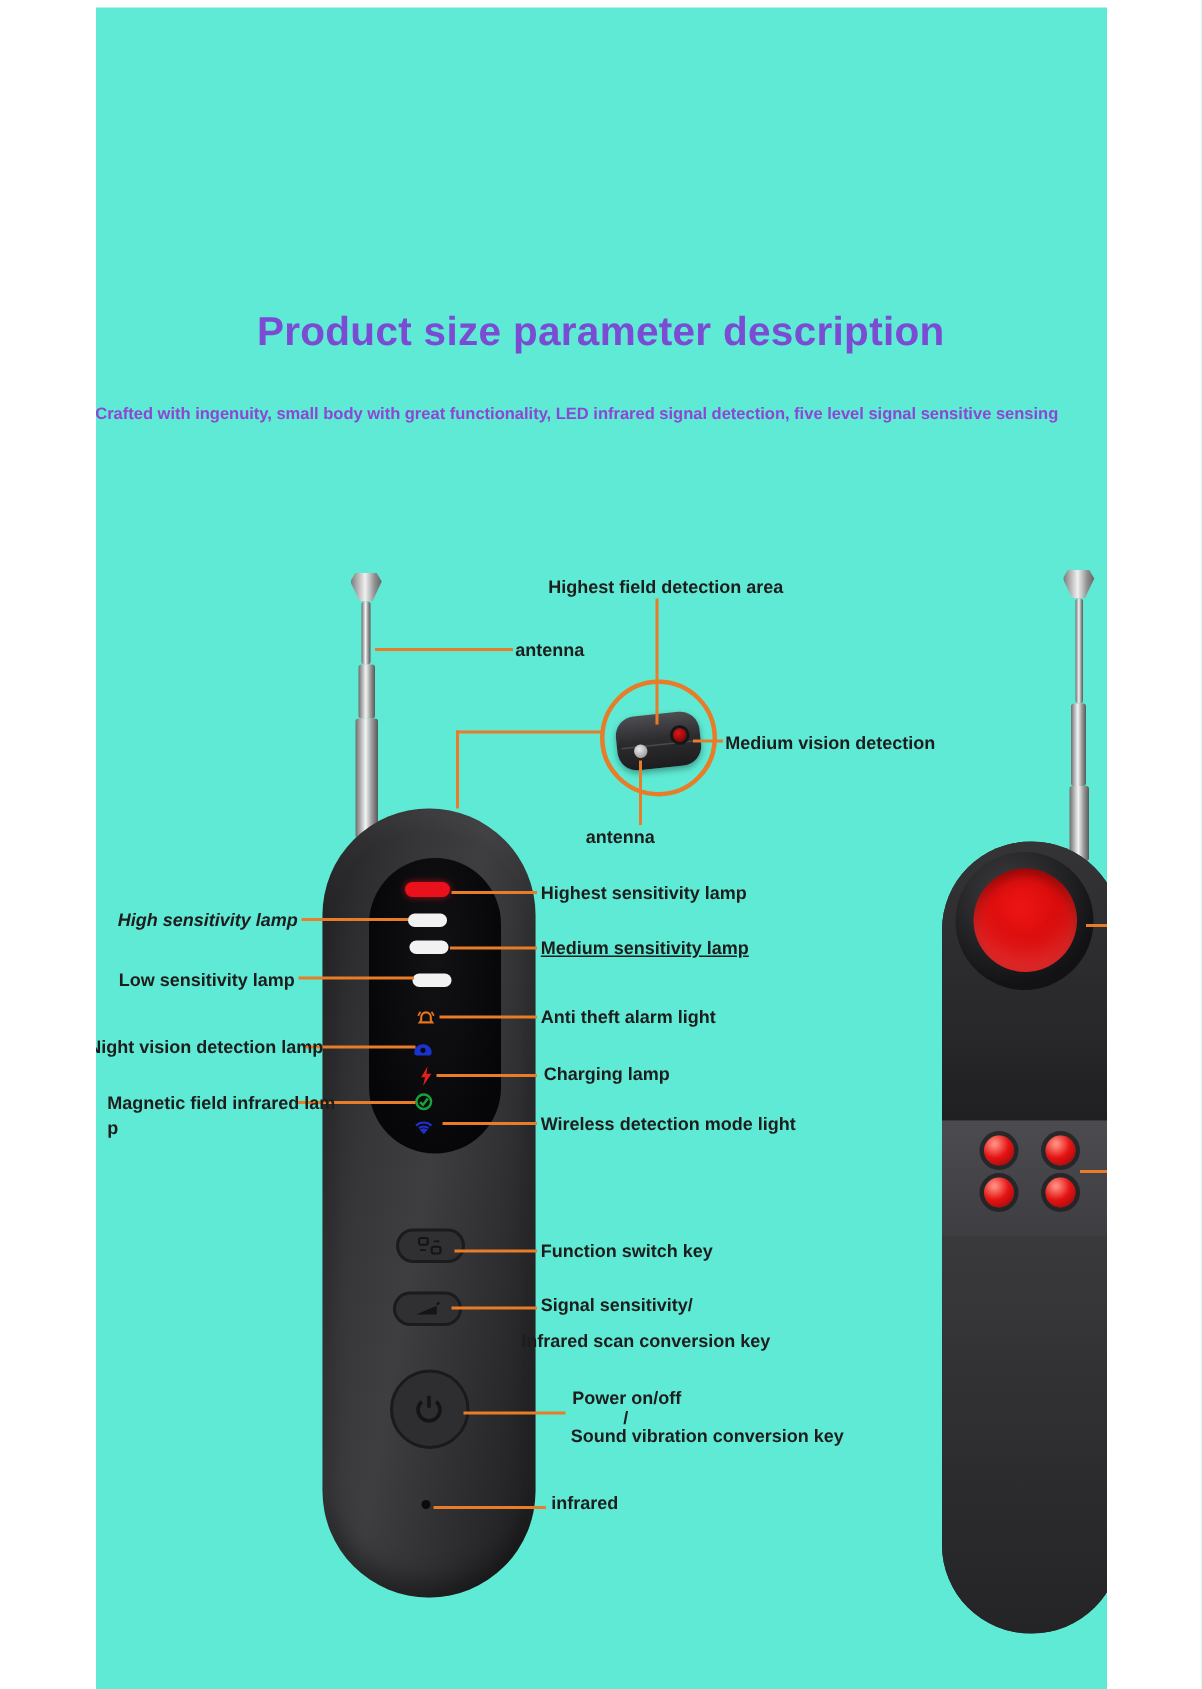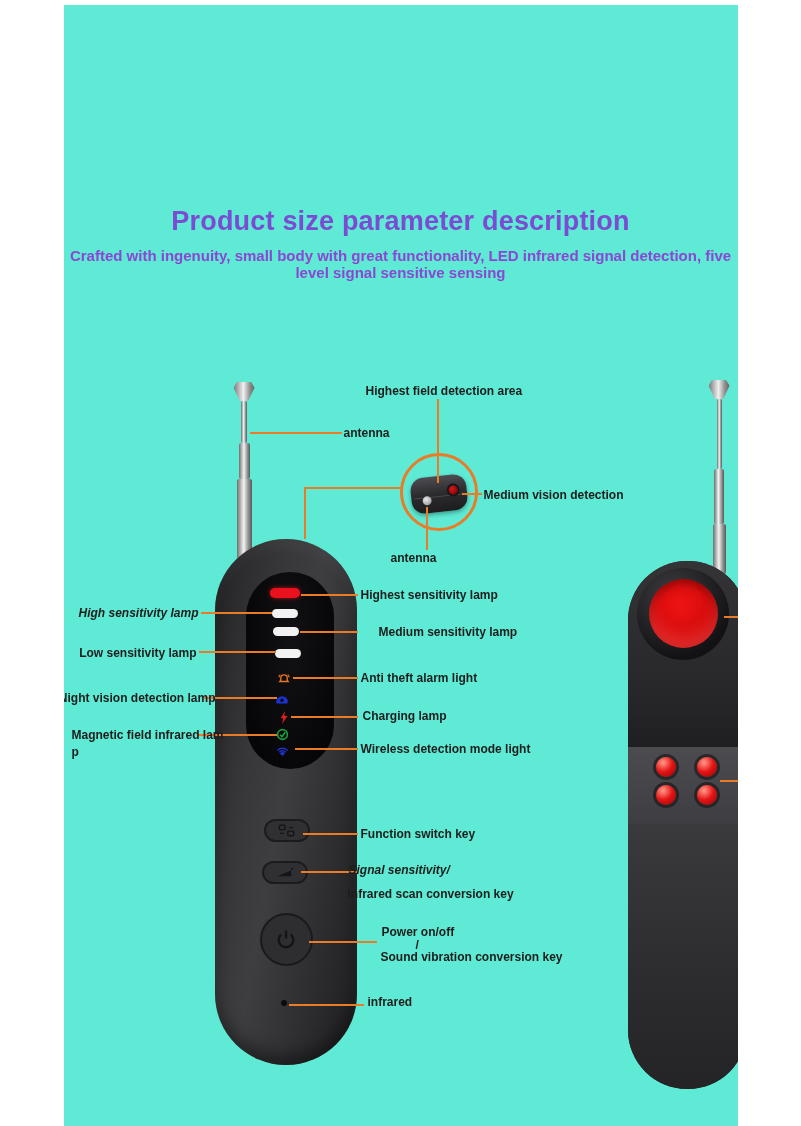--- a/index.html
+++ b/index.html
@@ -7,22 +7,22 @@
   .stage {
     position:relative; width:674px; height:1126px; margin:5px auto;
     background:#5eead4; overflow:hidden;
     font-family:"Liberation Sans", sans-serif;
   }
   .title {
     position:absolute; left:0; width:100%; top:201px; text-align:center;
     font-size:27px; font-weight:700; color:var(--c-title,#7b4bd3); letter-spacing:.2px;
   }
   .subtitle {
-    position:absolute; left:0; width:100%; top:242px; text-align:center;
-    font-size:15px; font-weight:700; color:var(--c-subtitle,#8d46d3);
+    position:absolute; left:0; width:100%; top:265px; text-align:left;
+    font-size:11px; font-weight:700; color:var(--c-subtitle,#8d46d3);
   }
   .lbl {
     position:absolute; font-size:12px; font-weight:700;
     color:var(--c-label,#1d1d1d); white-space:nowrap; line-height:1.2; z-index:6;
   }
   .lbl.ra { transform:translateX(-100%); }
   .lh { position:absolute; height:2px; background:var(--c-accent,#e87c28); z-index:5; }
   .lv { position:absolute; width:2px; background:var(--c-accent,#e87c28); z-index:5; }
 
   .antenna { position:absolute; display:flex; flex-direction:column; align-items:center; z-index:1; }
@@ -228,26 +228,26 @@
   <div class="lbl" style="left:420px; top:483px;">Medium vision detection</div>
   <div class="lbl" style="left:327px; top:546px;">antenna</div>
 
   <div class="lbl ra" style="left:135px; top:601px;font-style:italic;">High sensitivity lamp</div>
   <div class="lbl ra" style="left:133px; top:641px;">Low sensitivity lamp</div>
   <div class="lbl ra" style="left:152px; top:686px;">Night vision detection lamp</div>
   <div class="lbl" style="left:8px; top:723px;">Magnetic field infrared lam</div>
   <div class="lbl" style="left:8px; top:740px;">p</div>
 
   <div class="lbl" style="left:297px; top:583px;">Highest sensitivity lamp</div>
-  <div class="lbl" style="left:315px; top:620px;">Medium sensitivity lamp</div>
+  <div class="lbl" style="left:297px; top:620px;text-decoration:underline;">Medium sensitivity lamp</div>
   <div class="lbl" style="left:297px; top:666px;">Anti theft alarm light</div>
   <div class="lbl" style="left:299px; top:704px;">Charging lamp</div>
   <div class="lbl" style="left:297px; top:737px;">Wireless detection mode light</div>
   <div class="lbl" style="left:297px; top:822px;">Function switch key</div>
-  <div class="lbl" style="left:285px; top:858px;font-style:italic;">Signal sensitivity/</div>
+  <div class="lbl" style="left:297px; top:858px;">Signal sensitivity/</div>
   <div class="lbl" style="left:284px; top:882px;">Infrared scan conversion key</div>
   <div class="lbl" style="left:318px; top:920px;">Power on/off</div>
   <div class="lbl" style="left:352px; top:933px;">/</div>
   <div class="lbl" style="left:317px; top:945px;">Sound vibration conversion key</div>
   <div class="lbl" style="left:304px; top:990px;">infrared</div>
 
   <div class="lbl" style="left:747px; top:604px;">window</div>
   <div class="lbl" style="left:720px; top:768px;">Infrared lamp</div>
 
 </div>

